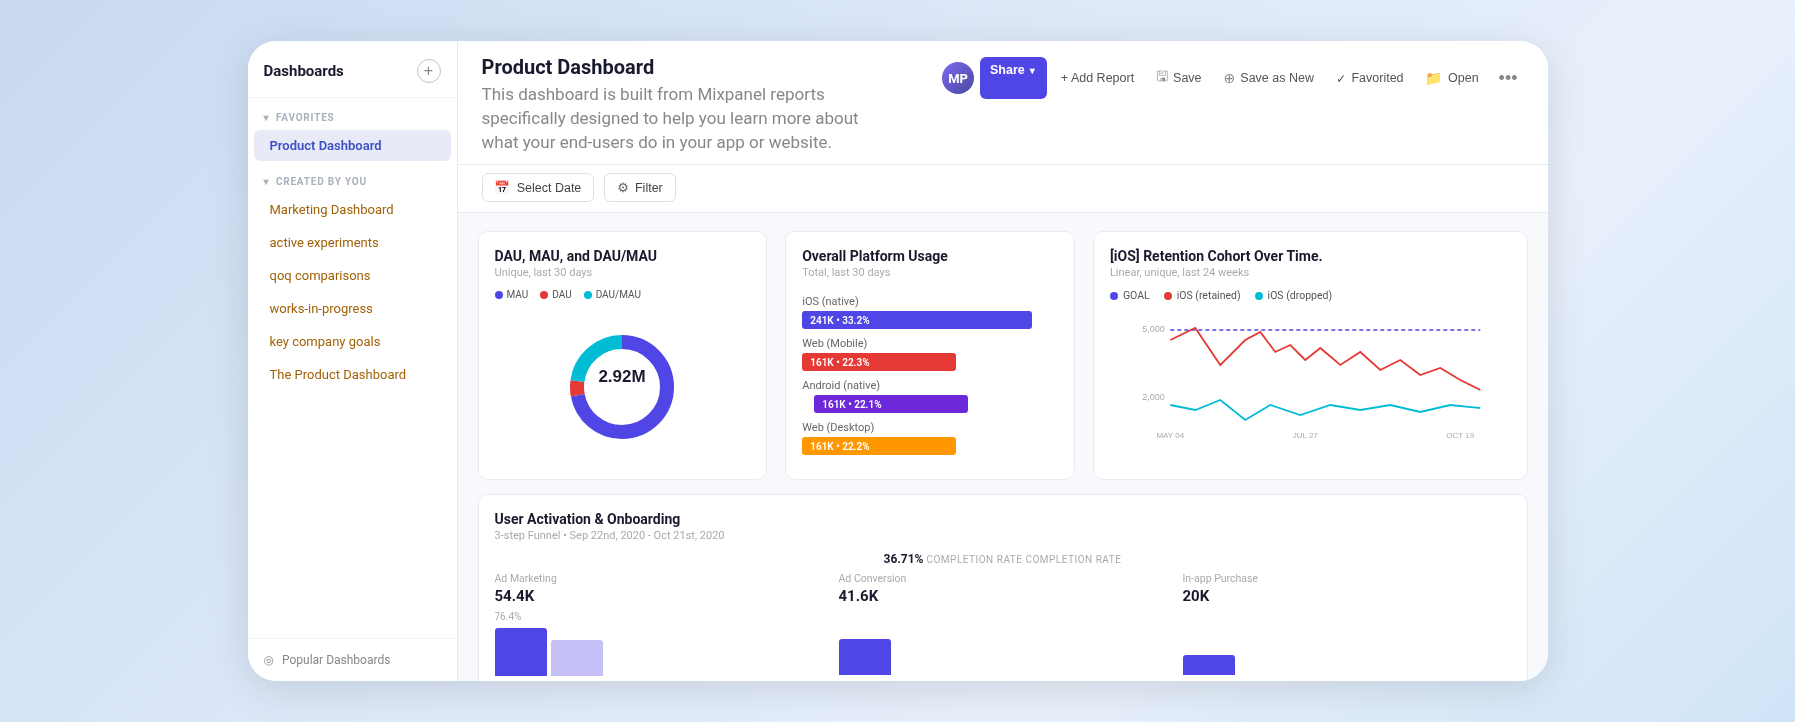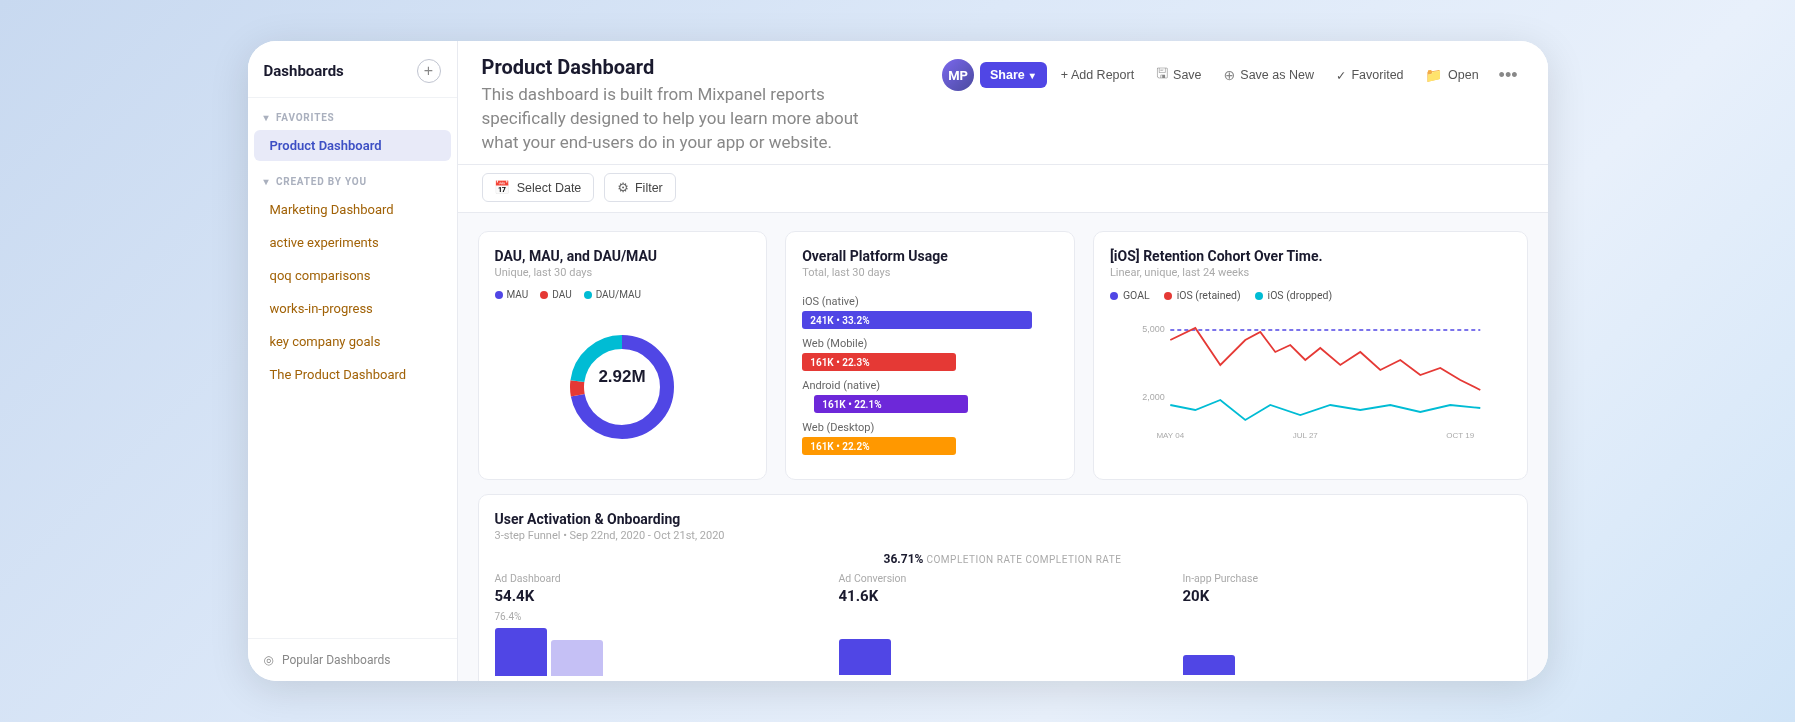--- a/index.html
+++ b/index.html
@@ -134,21 +134,21 @@
       justify-content: center;
       font-size: 13px;
       font-weight: 700;
       color: #fff;
     }
     .btn-share {
       background: #5046e5;
       color: #fff;
       border: none;
       border-radius: 6px;
-      padding: 6px 12px 6px 10px;
+      padding: 6px 12px 22px 10px;
       font-size: 12.5px;
       font-weight: 600;
       cursor: pointer;
       display: flex;
       align-items: center;
       gap: 5px;
     }
     .btn-share .chevron { font-size: 10px; }
     .btn-action {
       background: none;
@@ -533,21 +533,21 @@
           <div class="widget-subtitle">3-step Funnel • Sep 22nd, 2020 - Oct 21st, 2020</div>
         </div>
         <div class="completion-bar-label">
           <span class="completion-pct">36.71%</span>
           <span class="completion-tag">COMPLETION RATE</span>
           <span class="completion-tag">COMPLETION RATE</span>
         </div>
         <div class="funnel-cols">
 
           <div>
-            <div class="funnel-col-label">Ad Dashboard</div>
+            <div class="funnel-col-label">Ad Marketing</div>
             <div class="funnel-col-value">54.4K</div>
             <div style="font-size:10px;color:#aaa;margin-bottom:4px;">76.4%</div>
             <div style="display:flex;align-items:flex-end;height:50px;gap:4px;">
               <div style="width:52px;height:48px;background:#5046e5;border-radius:3px 3px 0 0;"></div>
               <div style="width:52px;height:36px;background:#c5c0f5;border-radius:3px 3px 0 0;"></div>
             </div>
           </div>
 
           <div>
             <div class="funnel-col-label">Ad Conversion</div>

